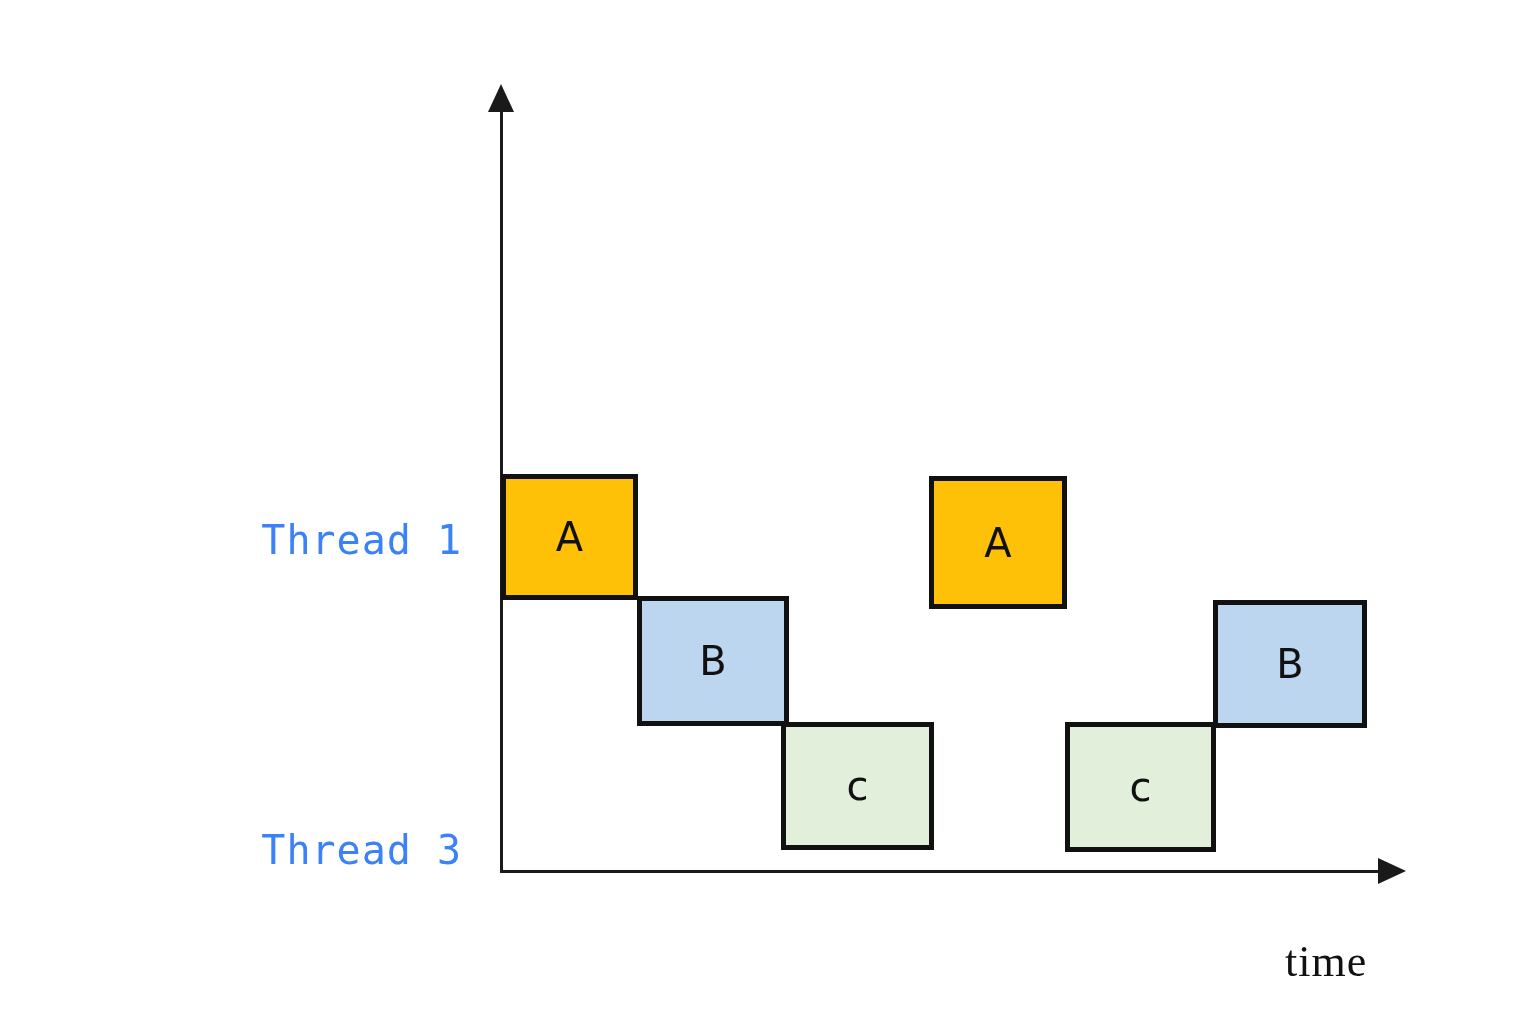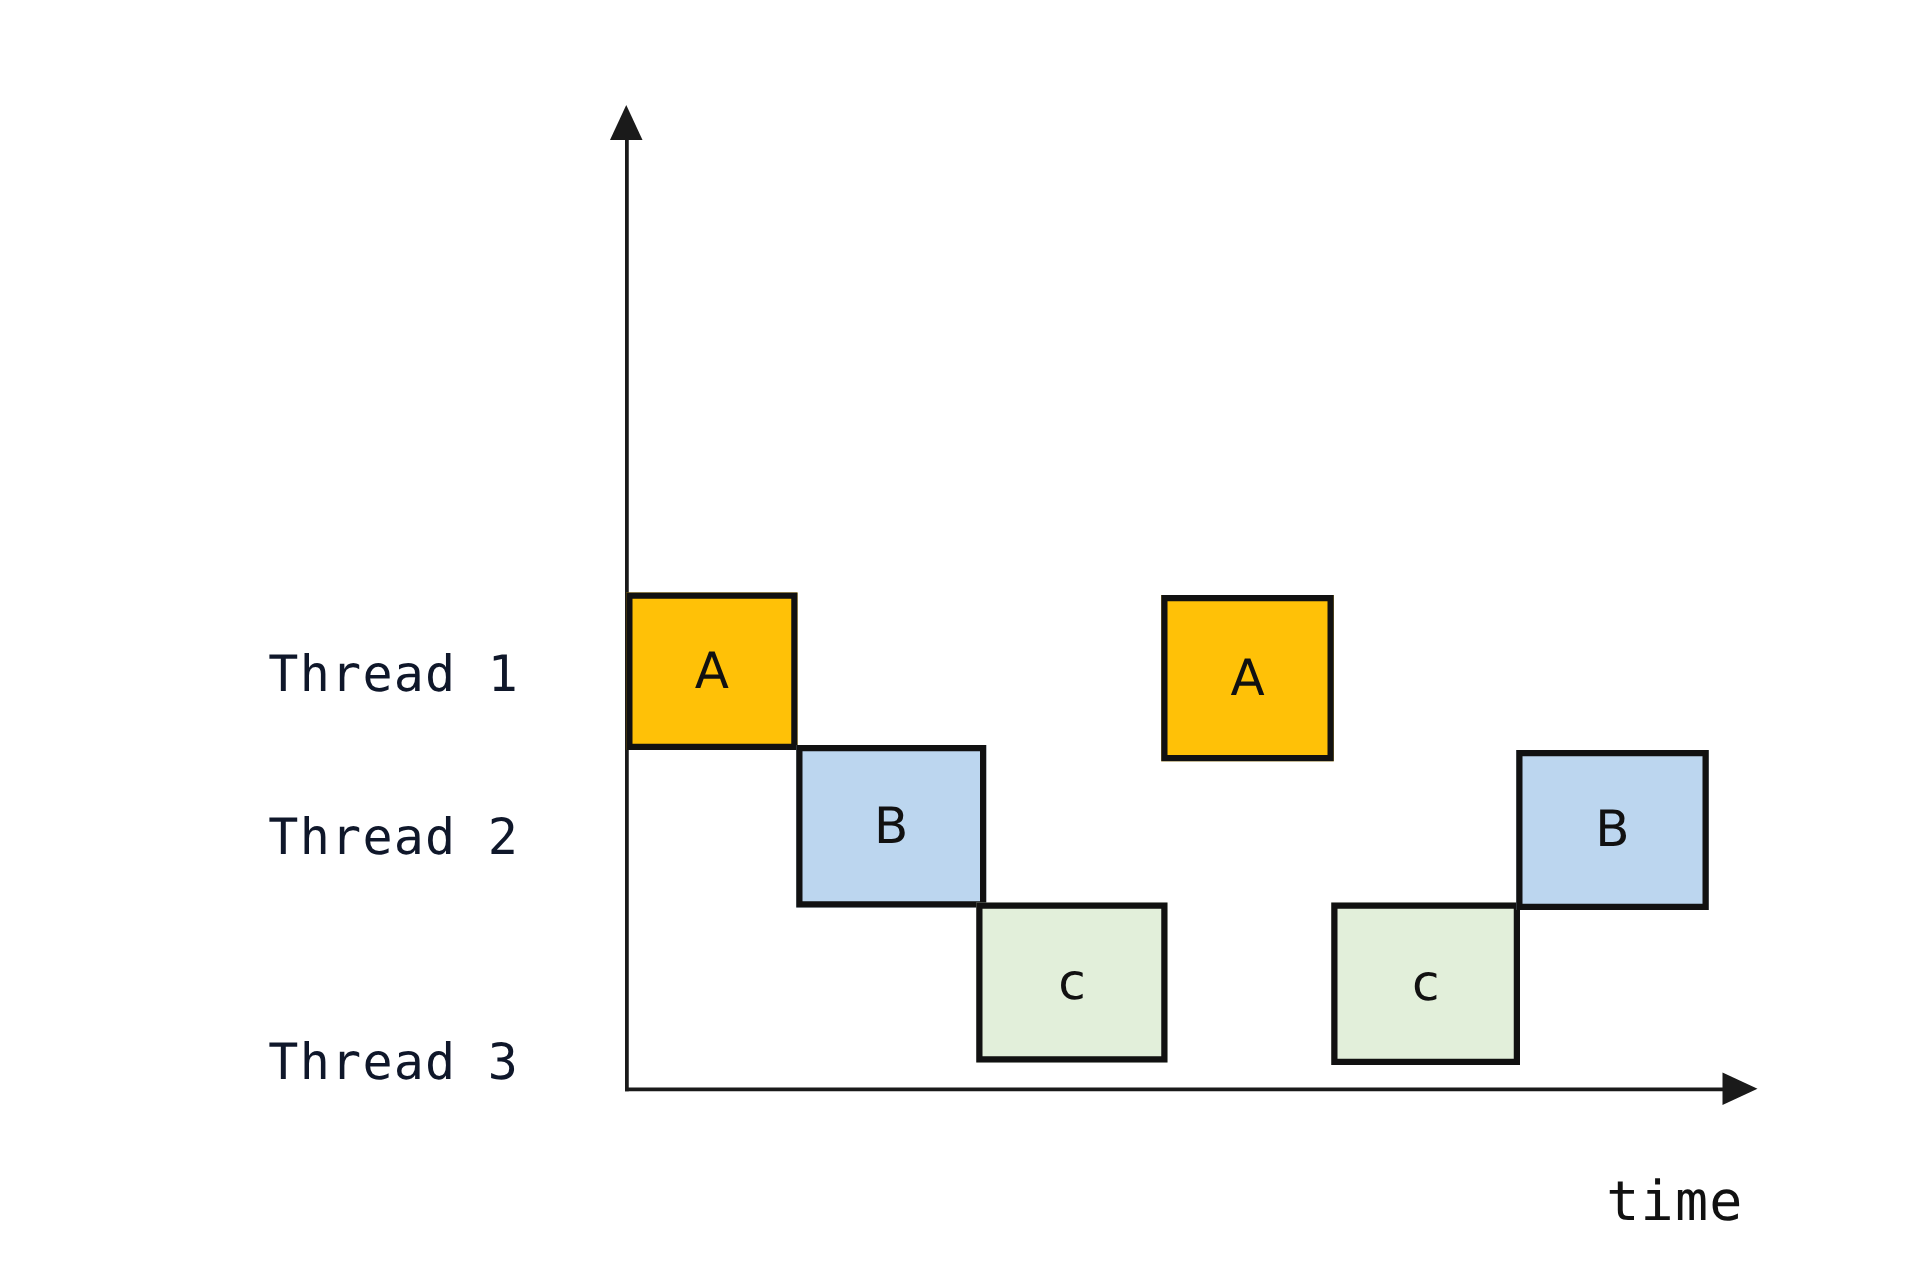--- a/index.html
+++ b/index.html
@@ -50,27 +50,27 @@
     height: 0;
     border-top: 13px solid transparent;
     border-bottom: 13px solid transparent;
     border-left: 28px solid #1a1a1a;
     left: 1378px;
     top: 858px;
   }
   
   .thread-label {
     position: absolute;
-    left: 150px;
+    left: 132px;
     width: 330px;
-    text-align: center;
+    text-align: right;
     font-size: 40px;
     line-height: 40px;
     letter-spacing: 1px;
-    color: #0f172a;
+    color: #3b82f6;
     white-space: pre;
   }
   #thread-label-0 { top: 520px; }
   #thread-label-1 { top: 650px; }
   #thread-label-2 { top: 782px; margin-top: 48px; }
   
   .task-block {
     position: absolute;
     box-sizing: border-box;
     border: 5px solid #111111;
@@ -86,34 +86,34 @@
   
   #time-label {
     position: absolute;
     left: 1285px;
     top: 938px;
     font-size: 44px;
     line-height: 48px;
     letter-spacing: 1px;
     color: #111111;
     white-space: pre;
+    font-family: Liberation Serif, serif;
   }
 </style>
 </head>
 <body>
 
 <div id="canvas" style="background: rgb(255, 255, 255);">
 
   <div class="axis-line" id="y-axis-line" style="background: rgb(26, 26, 26);"></div>
   <div class="arrow-up"></div>
   <div class="axis-line" id="x-axis-line" style="background: rgb(26, 26, 26);"></div>
   <div class="arrow-right"></div>
 
   <div class="thread-label" id="thread-label-0">Thread 1</div>
-  <div class="thread-label" id="thread-label-1">Thread 2</div>
   <div class="thread-label" id="thread-label-2">Thread 3</div>
 
   <div class="task-block" style="left: 501px; top: 474px; width: 137px; height: 126px; background: rgb(255, 193, 7); border-color: rgb(17, 17, 17);">A</div>
   <div class="task-block" style="left: 637px; top: 596px; width: 152px; height: 130px; background: rgb(188, 214, 239); border-color: rgb(17, 17, 17);">B</div>
   <div class="task-block" style="left: 781px; top: 722px; width: 153px; height: 128px; background: rgb(226, 239, 218); border-color: rgb(17, 17, 17);">c</div>
   <div class="task-block" style="left: 929px; top: 476px; width: 138px; height: 133px; background: rgb(255, 193, 7); border-color: rgb(17, 17, 17);">A</div>
   <div class="task-block" style="left: 1065px; top: 722px; width: 151px; height: 130px; background: rgb(226, 239, 218); border-color: rgb(17, 17, 17);">c</div>
   <div class="task-block" style="left: 1213px; top: 600px; width: 154px; height: 128px; background: rgb(188, 214, 239); border-color: rgb(17, 17, 17);">B</div>
 
   <div id="time-label">time</div>

